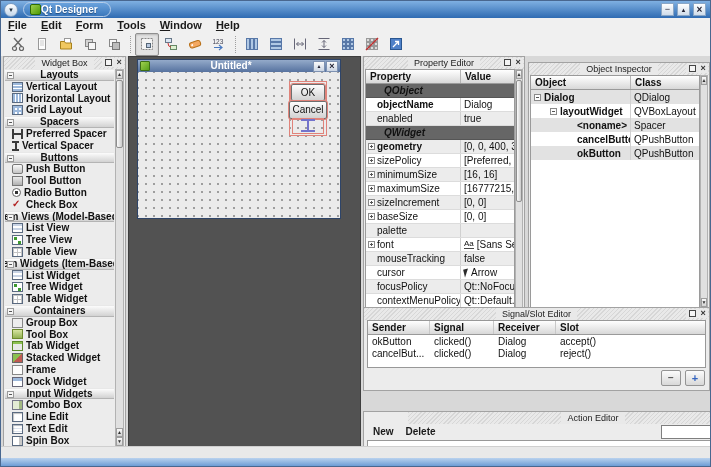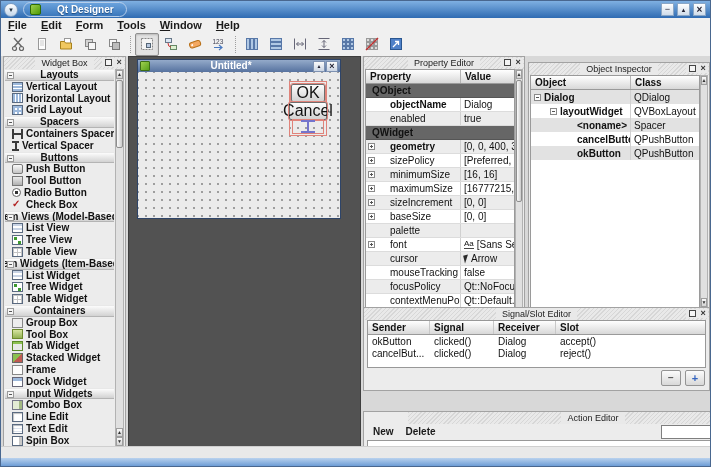--- a/index.html
+++ b/index.html
@@ -10,21 +10,21 @@
   
   .titlebar{position:absolute;left:0;top:0;right:0;height:17px;
     background:linear-gradient(#7fb0e2,#2f6bb2);border-bottom:1px solid #1d4f8c;
     display:flex;align-items:center;}
   .sysmenu-btn{width:12px;height:12px;margin-left:3px;border-radius:50%;
     background:linear-gradient(#ffffff,#c4d6ea);border:1px solid #7c9cc2;
     display:flex;align-items:center;justify-content:center;}
   .sysmenu-btn::after{content:"▾";font-size:7px;line-height:7px;color:#234;}
   .title-capsule{margin-left:5px;height:13px;padding:0 12px 0 6px;border-radius:8px;
     border:1px solid #b5cdea;background:linear-gradient(#6aa2dc,#3b78bc);
-    display:flex;align-items:center;gap:16px;text-align:center;}
+    display:flex;align-items:center;gap:0;text-align:center;}
   .qt-logo{width:9px;height:9px;border-radius:2px;border:1px solid #2f6b04;
     background:linear-gradient(135deg,#9ed04f,#4e9a06);}
   .title-text{color:#fff;font-weight:bold;font-size:10px;text-shadow:0 1px 1px #1c4a80;}
   .win-btns{margin-left:auto;display:flex;gap:3px;margin-right:4px;}
   .win-btn{width:11px;height:11px;border:1px solid #89a6c6;display:flex;align-items:center;
     justify-content:center;background:linear-gradient(#ffffff,#cfdcea);color:#223;position:relative;}
   .win-btn.minb::before{content:"−";font-size:9px;line-height:9px;}
   .win-btn.maxb::before{content:"▲";font-size:6px;line-height:6px;}
   .win-btn.closeb::before{content:"×";font-size:10px;line-height:9px;font-weight:bold;}
 
@@ -108,40 +108,40 @@
   .form-btn{width:10px;height:9px;border:1px solid #7e92b2;background:linear-gradient(#fbfbfb,#ccd6e4);
     display:flex;align-items:center;justify-content:center;color:#223;margin-left:1px;flex:0 0 auto;}
   .form-btn.minb::before{content:"▲";font-size:5px;line-height:5px;}
   .form-btn.closeb::before{content:"×";font-size:9px;line-height:8px;font-weight:bold;}
   .form-body{position:absolute;left:0;right:0;top:12px;bottom:0;
     background-image:radial-gradient(circle,#9b9b9b 0.7px,transparent 1px);
     background-size:8px 8px;background-position:4px 4px;}
   .sel-layout{position:absolute;right:13px;top:9px;width:38px;height:55px;border:1px solid #e0837a;
     display:flex;flex-direction:column;align-items:center;justify-content:space-between;padding:2px 1px;box-sizing:border-box;}
   .form-push{border:1px solid #6f6f6f;border-radius:2px;background:linear-gradient(#fdfdfd,#d2d2d2);
-    font-size:16px;display:flex;align-items:center;justify-content:center;outline:1px solid #e0837a;height:16px;}
+    font-size:10px;display:flex;align-items:center;justify-content:center;outline:1px solid #e0837a;height:16px;}
   .form-push.okb{width:32px;}
   .form-push.cancelb{width:36px;}
   .spacer-cell{width:30px;height:15px;outline:1px solid #e0837a;display:flex;align-items:center;justify-content:center;}
   .spacer-ibeam{width:14px;height:13px;box-sizing:border-box;border-top:2px solid #7474cc;border-bottom:2px solid #7474cc;
     background:linear-gradient(#7474cc,#7474cc) center/2px 100% no-repeat;}
 
   
   #propeditor{left:362px;top:0;width:162px;height:320px;}
   .pe-table{position:absolute;top:12px;left:1px;right:9px;bottom:1px;background:#fff;border:1px solid #9a9a9a;box-sizing:border-box;overflow:hidden;}
   .grid-head{display:flex;height:13px;background:linear-gradient(#ffffff,#d8d8d8);border-bottom:1px solid #9a9a9a;font-weight:bold;}
   .grid-head .hc{display:flex;align-items:center;padding-left:4px;box-sizing:border-box;}
   .pe-ncol{width:95px;border-right:1px solid #b4b4b4;}
   .pe-vcol{flex:1;}
   .pe-row{display:flex;height:13px;border-bottom:1px solid #dcdcdc;background:#fff;align-items:stretch;overflow:hidden;}
   .pe-rows div.pe-row:nth-of-type(odd):not(.group){background:#ececec;}
   .pe-row.group{background:#666;border-bottom:1px solid #555;}
-  .pe-row.group .pe-ncell{width:100%;border-right:none;font-weight:bold;padding-left:6px;}
+  .pe-row.group .pe-ncell{width:100%;border-right:none;font-weight:bold;padding-left:18px;font-style:italic;}
   .pe-ncell{width:95px;box-sizing:border-box;border-right:1px solid #d0d0d0;display:flex;align-items:center;
-    padding-left:24px;position:relative;overflow:hidden;white-space:nowrap;}
+    padding-left:11px;position:relative;overflow:hidden;white-space:nowrap;}
   .pe-vcell{flex:1;display:flex;align-items:center;padding-left:3px;gap:3px;overflow:hidden;white-space:nowrap;}
   .exp{visibility:hidden;width:7px;height:7px;border:1px solid #8a8a8a;background:#fdfdfd;position:relative;box-sizing:border-box;flex:0 0 auto;}
   .exp.expandable{visibility:visible;}
   .exp::before{content:"";position:absolute;left:1px;right:1px;top:2px;height:1px;background:#555;}
   .exp.plus::after{content:"";position:absolute;top:1px;bottom:1px;left:2px;width:1px;background:#555;}
   .pe-ncell .exp{position:absolute;left:2px;top:3px;}
   .bold{font-weight:bold;}
   .vicon{font-size:8px;line-height:8px;border-bottom:1px solid #444;flex:0 0 auto;}
   .vicon:empty{display:none;}
   .cursor-val{display:flex;align-items:center;}
@@ -385,21 +385,21 @@
 
           <div class="wb-row header">
             <span class="collapse"></span>
 
             <span class="wb-label">Spacers</span>
           </div>
 
           <div class="wb-row item">
 
             <span class="wicon wi-hspacer"></span>
-            <span class="wb-label">Containers Spacer</span>
+            <span class="wb-label">Preferred Spacer</span>
           </div>
 
           <div class="wb-row item">
 
             <span class="wicon wi-vspacer"></span>
             <span class="wb-label">Vertical Spacer</span>
           </div>
 
           <div class="wb-row header">
             <span class="collapse"></span>
@@ -701,33 +701,33 @@
                 <span>font</span>
               </span>
               <span class="pe-vcell">
                 <span class="vicon">Aa</span>
                 <span>[Sans Se...</span>
               </span>
             </div>
 
             <div class="pe-row prop">
               <span class="pe-ncell">
+                <span>mouseTracking</span>
+              </span>
+              <span class="pe-vcell">
+                <span>false</span>
+              </span>
+            </div>
+
+            <div class="pe-row prop">
+              <span class="pe-ncell">
                 <span>cursor</span>
               </span>
               <span class="pe-vcell">
                 <span class="cursor-val">Arrow</span>
-              </span>
-            </div>
-
-            <div class="pe-row prop">
-              <span class="pe-ncell">
-                <span>mouseTracking</span>
-              </span>
-              <span class="pe-vcell">
-                <span>false</span>
               </span>
             </div>
 
             <div class="pe-row prop">
               <span class="pe-ncell">
                 <span>focusPolicy</span>
               </span>
               <span class="pe-vcell">
                 <span>Qt::NoFocus</span>
               </span>

